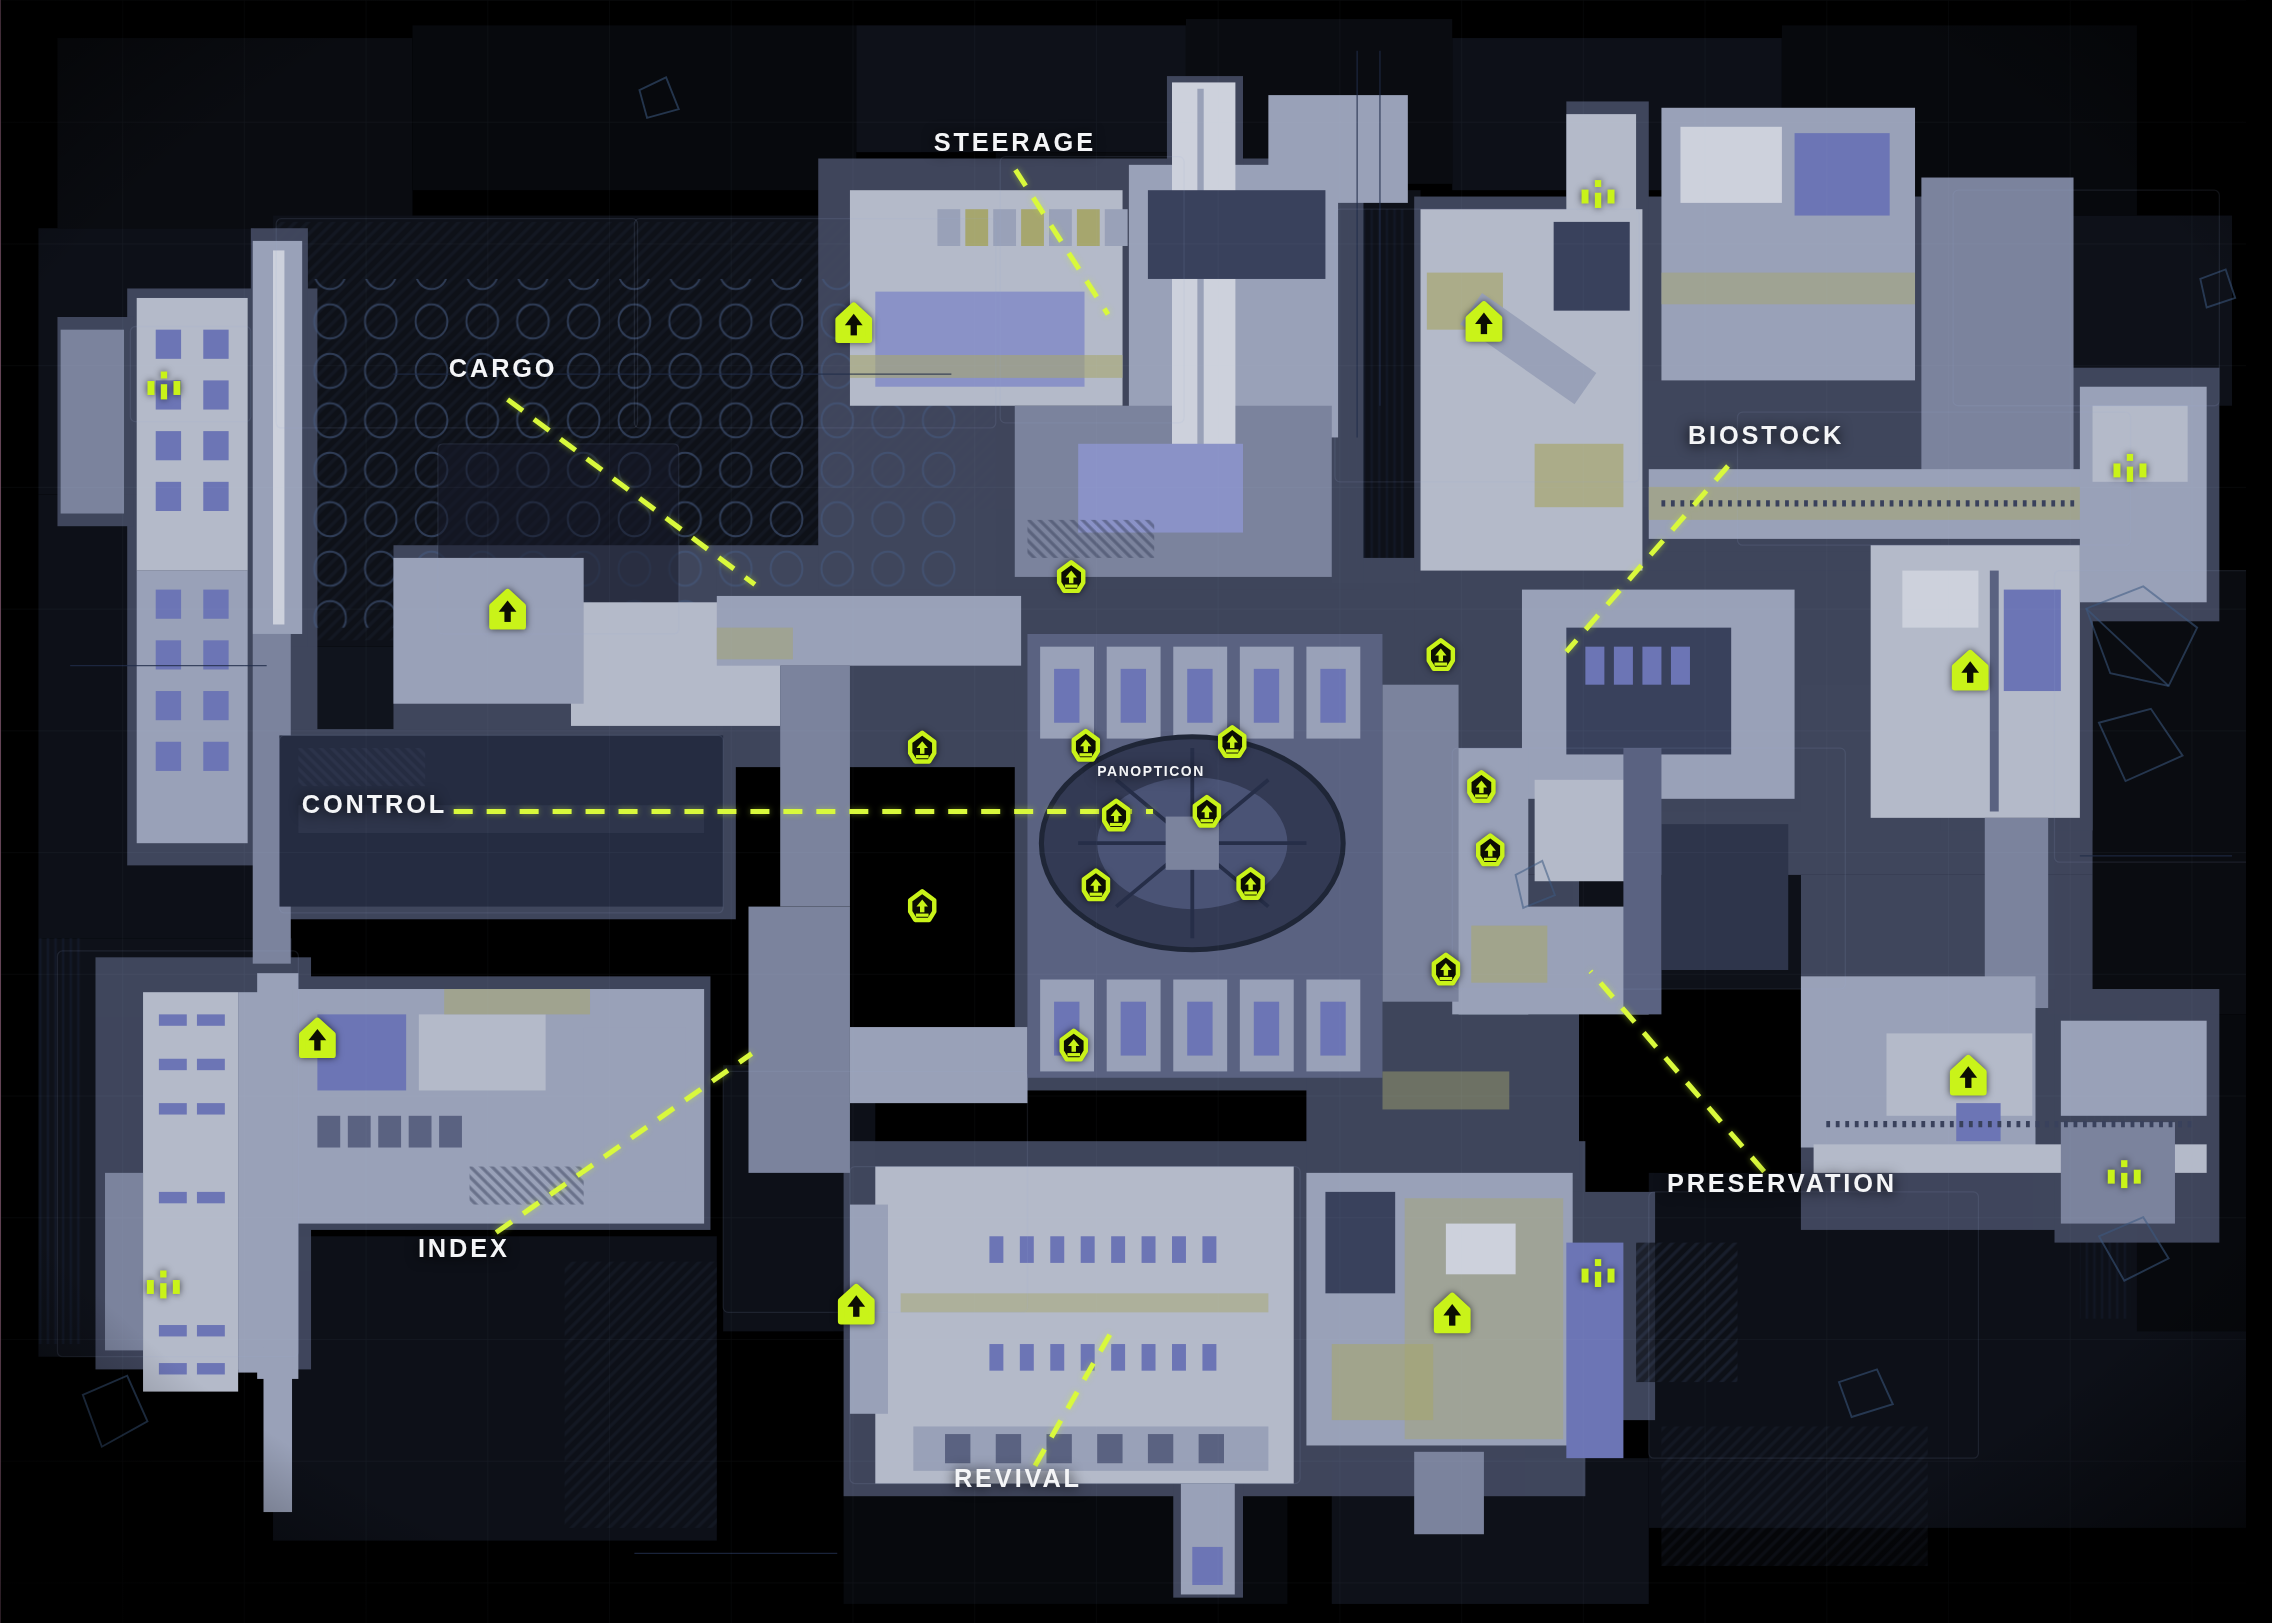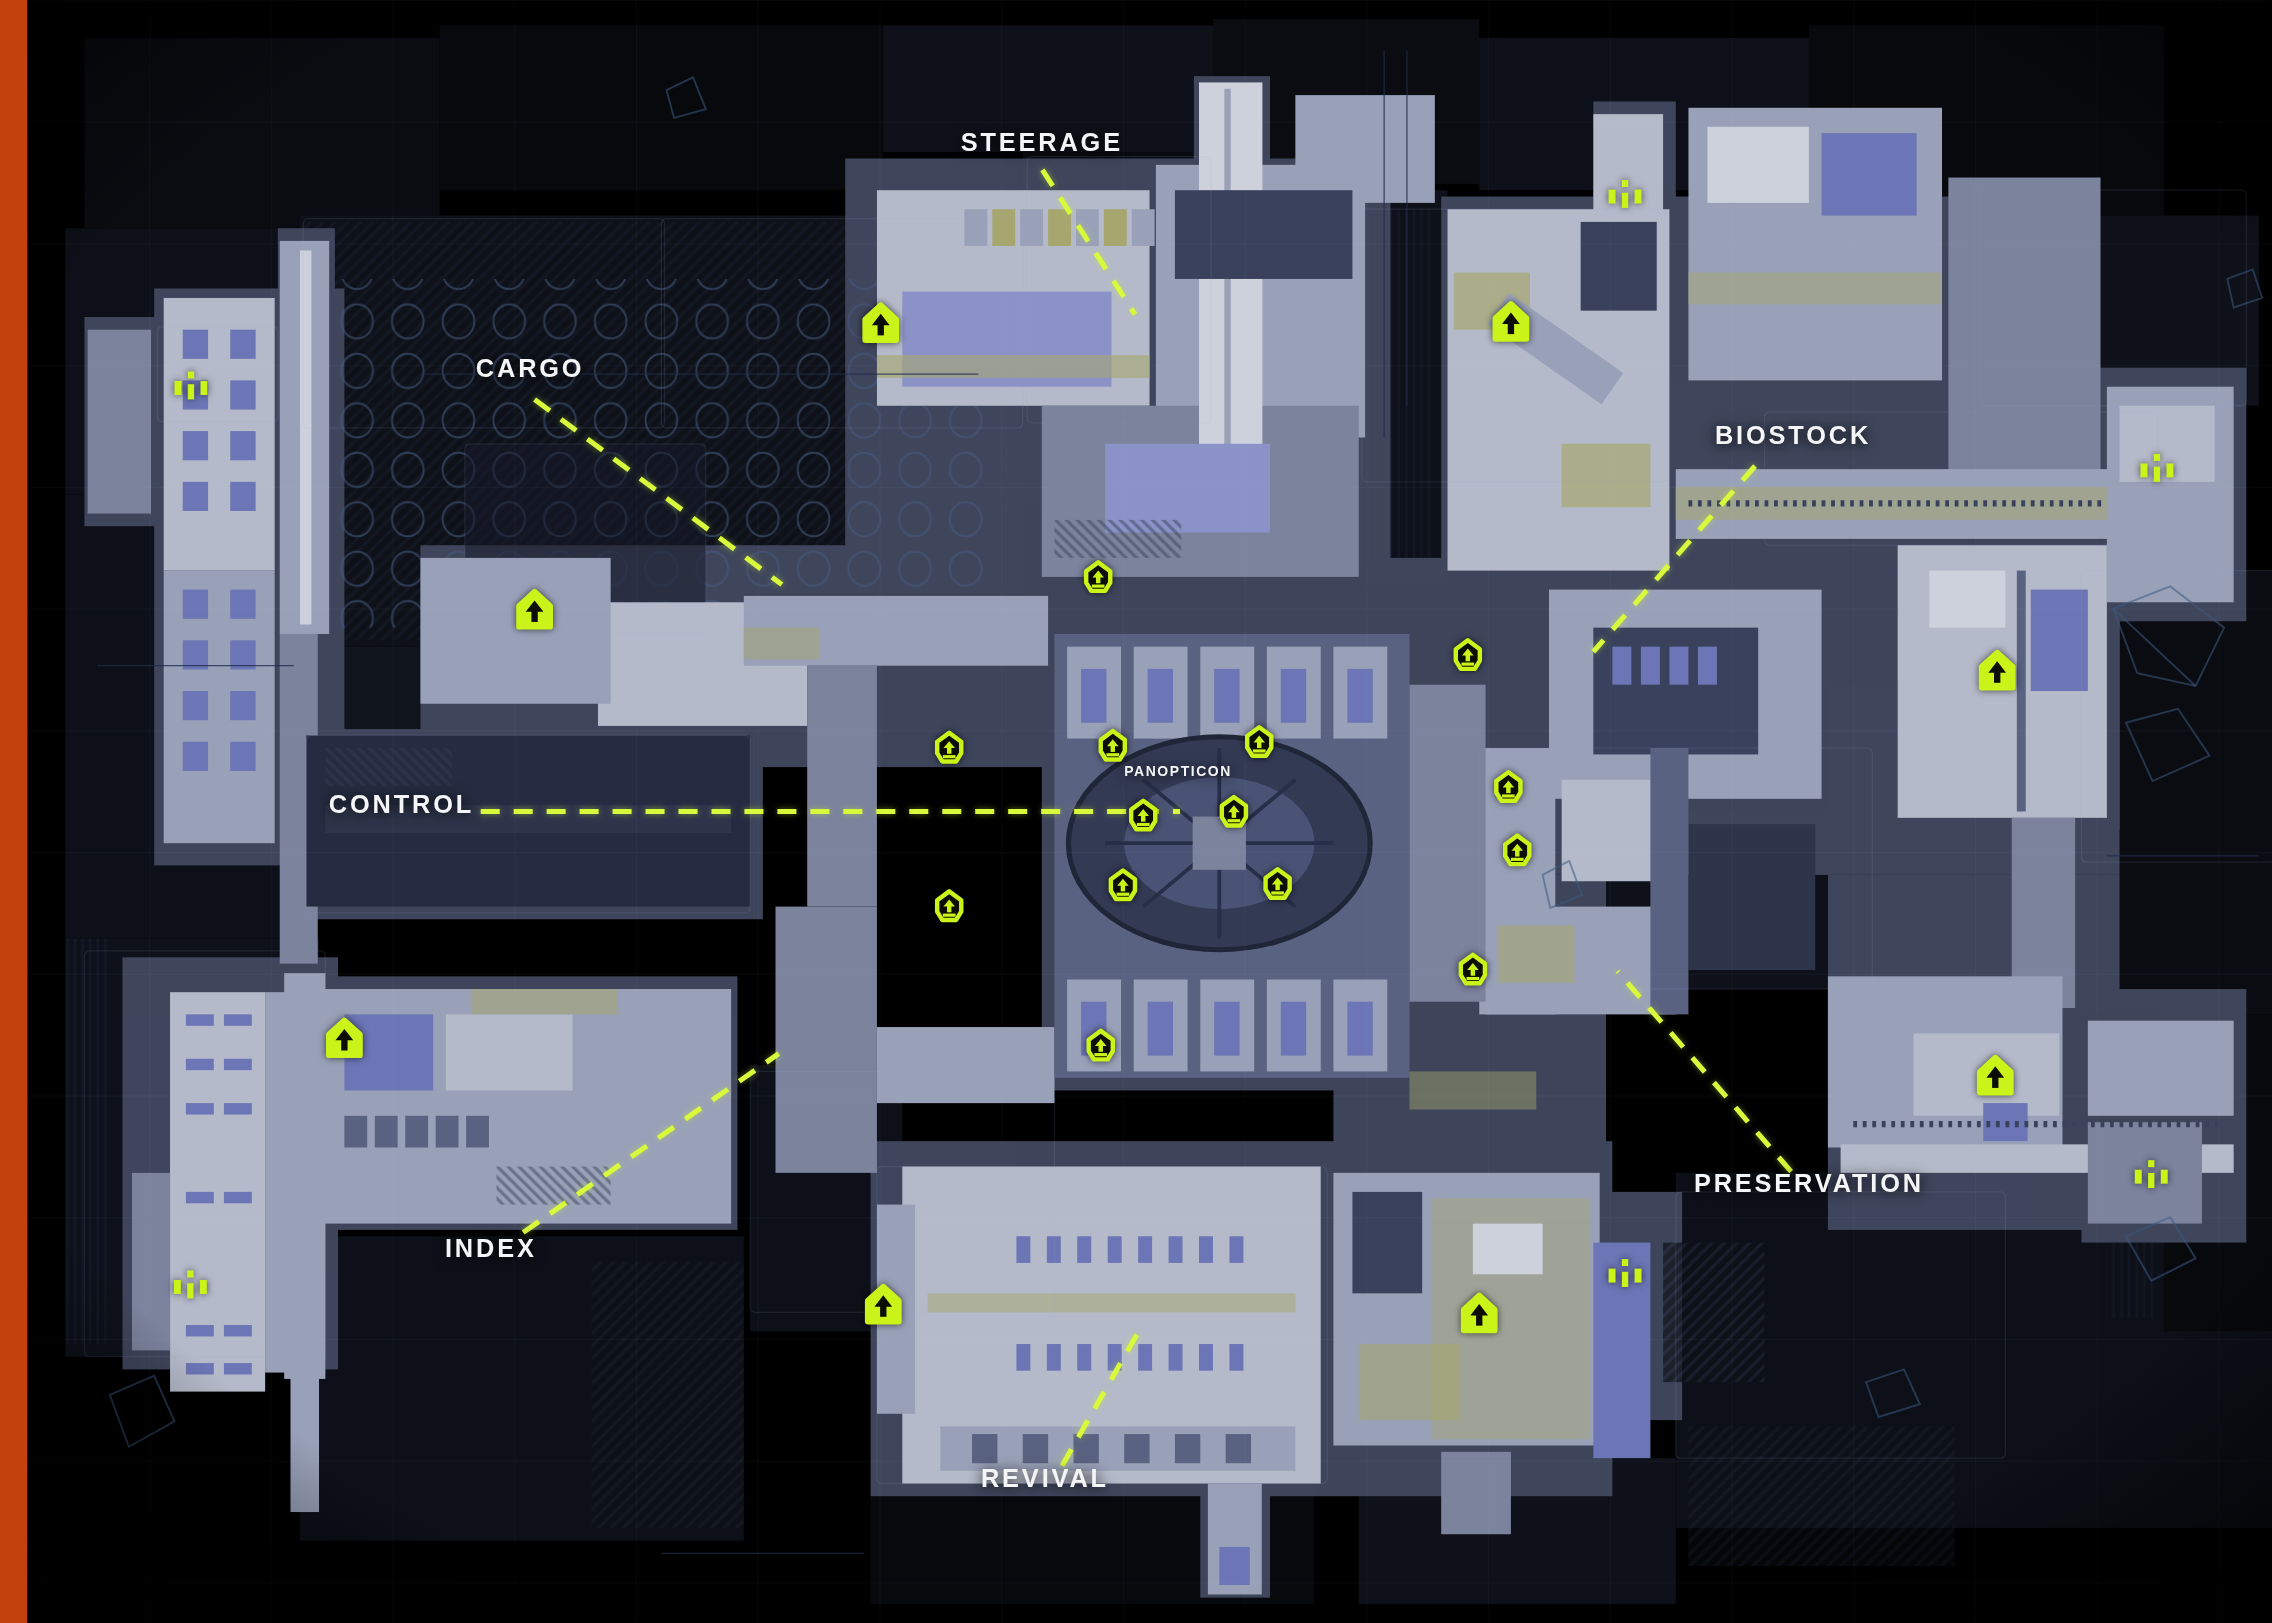--- a/index.html
+++ b/index.html
@@ -1,16 +1,16 @@
 <!DOCTYPE html>
 <html style="font-size:10px"><head>
 <meta charset="utf-8">
 <style>
   html,body{margin:0;padding:0;background:#000;}
-  .stage{position:relative;width:2246px;height:1623px;background:#c2410c;overflow:hidden;padding-left:27px;}
+  .stage{position:relative;width:2246px;height:1623px;background:#f9a8d4;overflow:hidden;}
   svg{display:block;}
   
   .f0{fill:#424960}.f1{fill:#b4bac9}.f2{fill:#99a1b8}.f3{fill:#7b839d}.f4{fill:#5a6281}
   .f5{fill:#6c75b5}.f6{fill:#a6a66e}.f7{fill:#252c41}.f8{fill:#cdd1dc}.f9{fill:#171c2b}
   .fa{fill:#8a92c7}.fb{fill:#39415c}.fc{fill:#2e354b}
   .p0{fill:#0a0c11}.p1{fill:#0d1018}.p2{fill:#07090d}.p3{fill:#10141d}.p4{fill:#0e1119}
   .ln{stroke:#202c49;stroke-width:2;opacity:.8}
   .deb{fill:none;stroke:#3d5a82;stroke-width:3;opacity:.55}
   .sect{fill:none;stroke:rgba(155,175,210,.12);stroke-width:2}
   .zone{fill:#f4f5f7;font-family:"Liberation Sans","DejaVu Sans",sans-serif;font-weight:bold;

